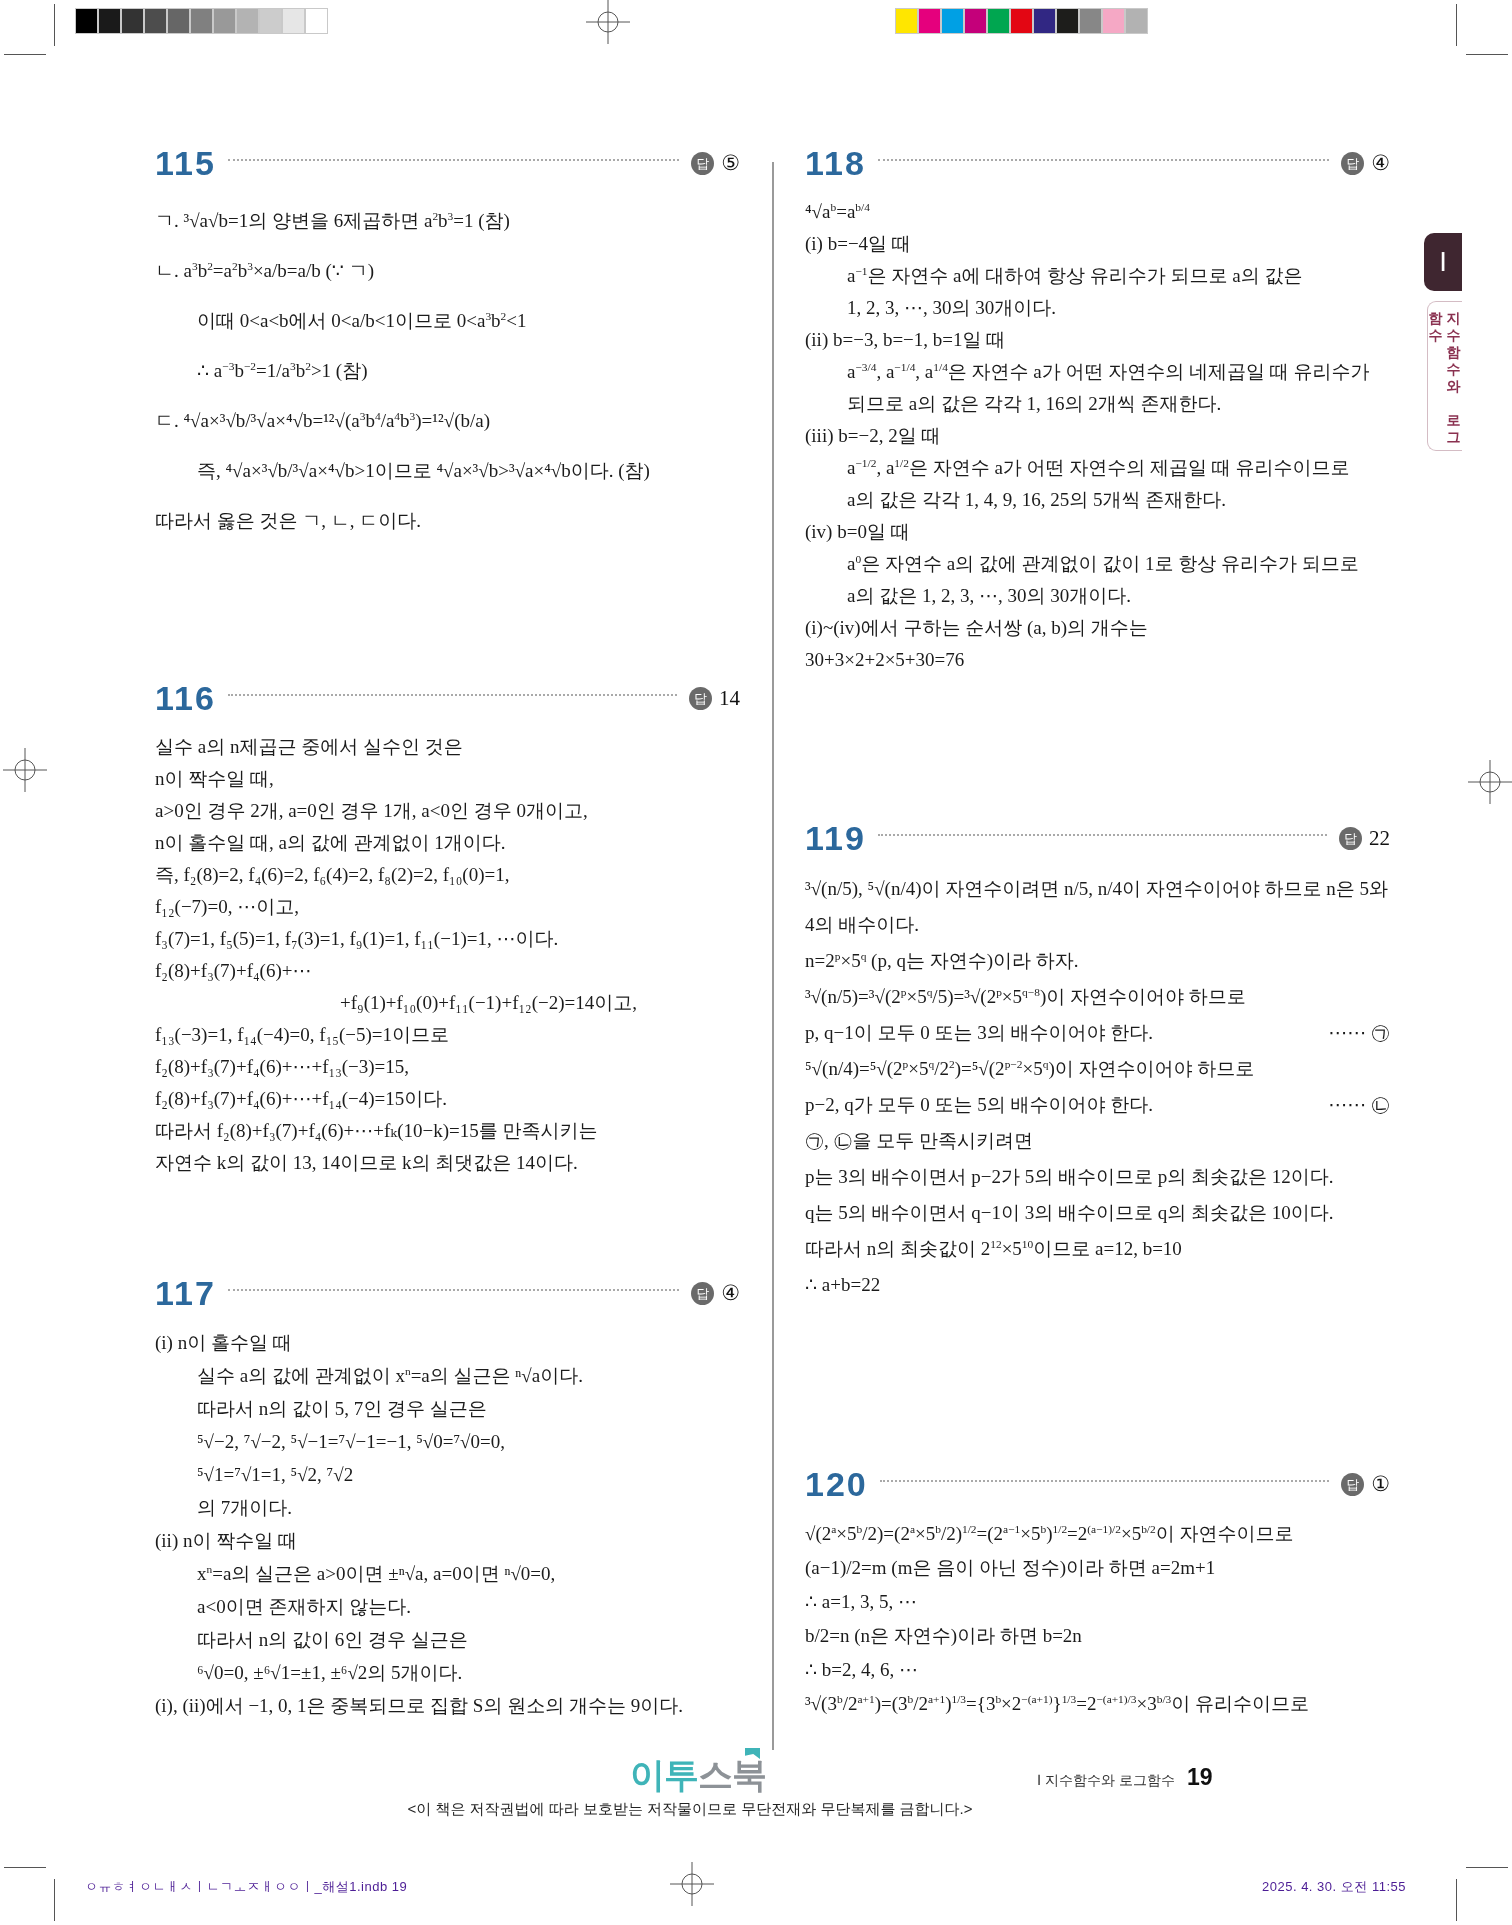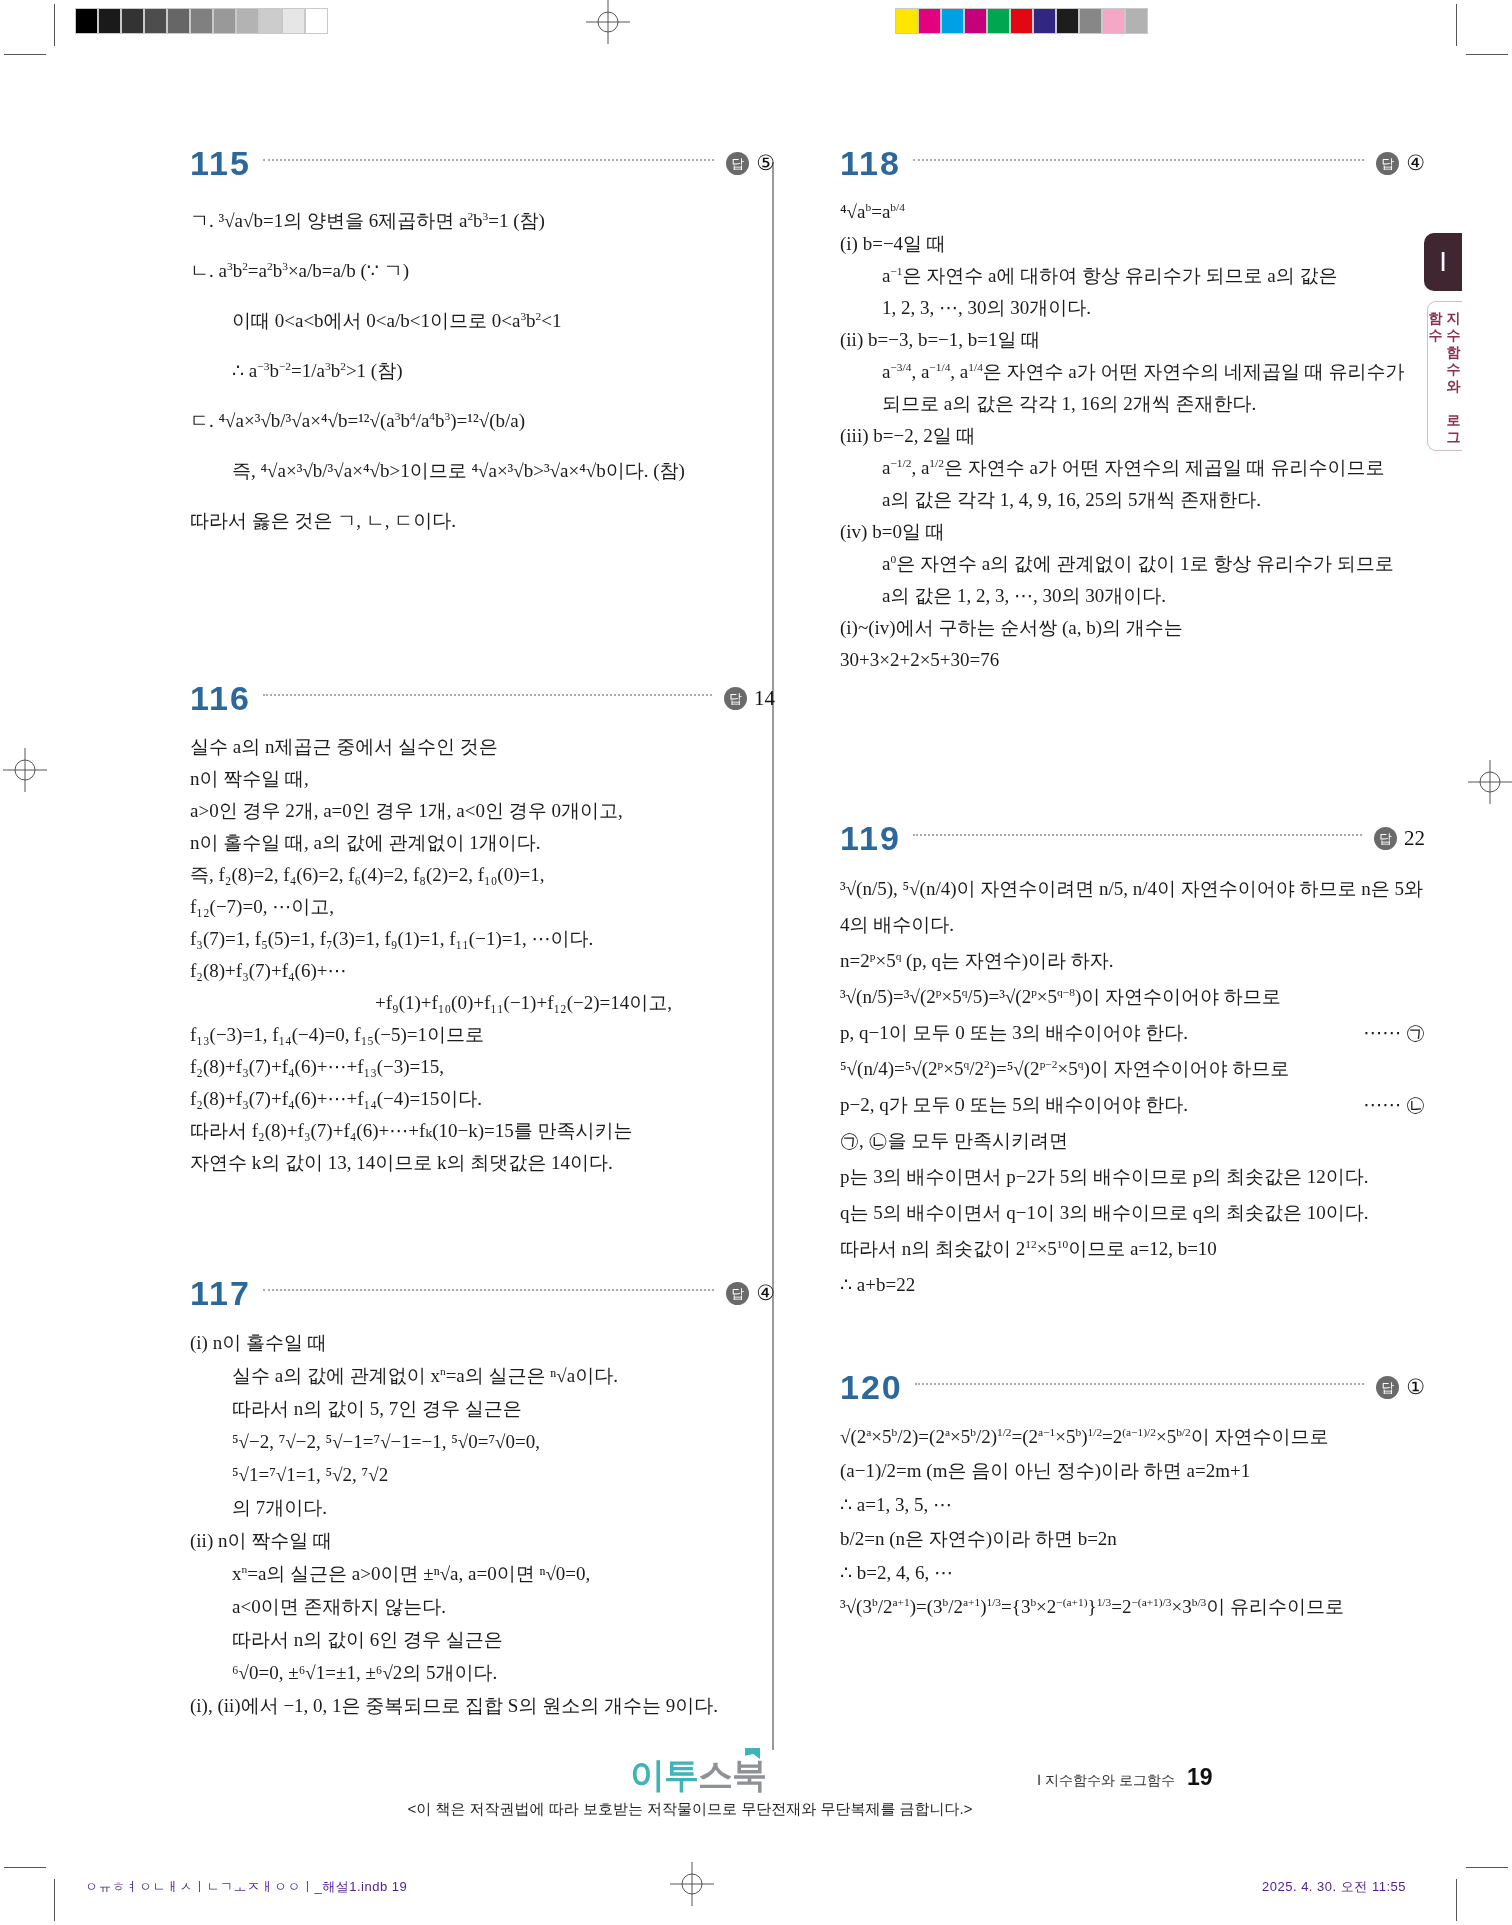--- a/index.html
+++ b/index.html
@@ -16,21 +16,21 @@
             color:#fff;font-size:26px;font-family:"Liberation Serif",serif;}
   .unit-side{position:absolute;left:1427px;top:301px;width:35px;height:150px;box-sizing:border-box;
              border:1px solid #d4bcc4;border-right:none;border-radius:9px 0 0 9px;
              writing-mode:vertical-rl;text-orientation:upright;display:flex;align-items:center;justify-content:center;
              font-family:"Liberation Sans",sans-serif;font-weight:bold;font-size:14px;color:#8a3150;letter-spacing:3px;}
   
   .col{position:absolute;width:585px;}
   #col-left{left:155px;top:140px;}
   #col-right{left:805px;top:140px;}
   .divider{position:absolute;left:772px;top:162px;width:2px;height:1588px;background:#9a9a9a;}
-  .problem{position:absolute;left:0;width:100%;margin-left:35px;}
+  .problem{position:absolute;left:0;width:100%;}
   .phead{display:flex;align-items:center;height:46px;margin-bottom:10px;}
   .pnum{font-family:"Liberation Sans","DejaVu Sans",sans-serif;font-weight:bold;font-size:34px;
         color:#2c689c;letter-spacing:2px;line-height:1;}
   .leader{flex:1;border-bottom:2px dotted #a9a9a9;margin:0 12px;height:1px;transform:translateY(-4px);}
   .answer{display:flex;align-items:center;white-space:nowrap;}
   .abubble{display:inline-block;width:23px;height:23px;border-radius:50%;background:#6a6a6a;color:#fff;
            font-family:"Liberation Sans",sans-serif;font-size:13px;line-height:23px;text-align:center;margin-right:7px;}
   .aval{font-size:21px;color:#111;}
   .pbody{font-size:19px;}
   .lh50 .ln{line-height:50px;}
@@ -262,21 +262,21 @@
           <span>⋯⋯ ㉡</span>
         </div>
         <div class="ln">㉠, ㉡을 모두 만족시키려면</div>
         <div class="ln">p는 3의 배수이면서 p−2가 5의 배수이므로 p의 최솟값은 12이다.</div>
         <div class="ln">q는 5의 배수이면서 q−1이 3의 배수이므로 q의 최솟값은 10이다.</div>
         <div class="ln">따라서 n의 최솟값이 2<sup>12</sup>×5<sup>10</sup>이므로 a=12, b=10</div>
         <div class="ln">∴ a+b=22</div>
       </div>
     </section>
 
-    <section class="problem" style="top:1224px;">
+    <section class="problem" style="top:1321px;">
       <div class="phead">
         <span class="pnum">120</span>
         <span class="leader"></span>
         <span class="answer">
           <span class="abubble">답</span>
           <span class="aval">①</span>
         </span>
       </div>
       <div class="pbody lh34">
         <div class="ln">√(2<sup>a</sup>×5<sup>b</sup>/2)=(2<sup>a</sup>×5<sup>b</sup>/2)<sup>1/2</sup>=(2<sup>a−1</sup>×5<sup>b</sup>)<sup>1/2</sup>=2<sup>(a−1)/2</sup>×5<sup>b/2</sup>이 자연수이므로</div>

